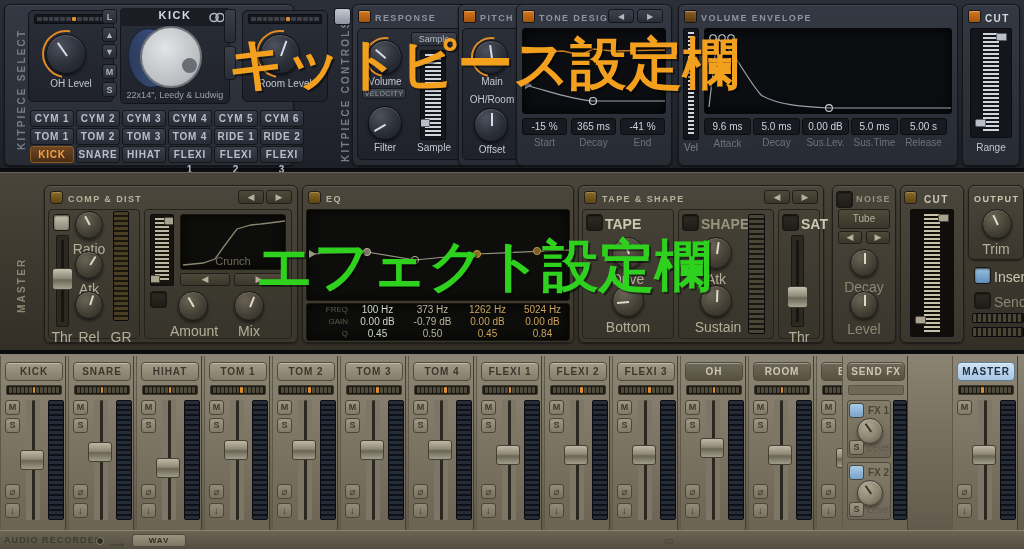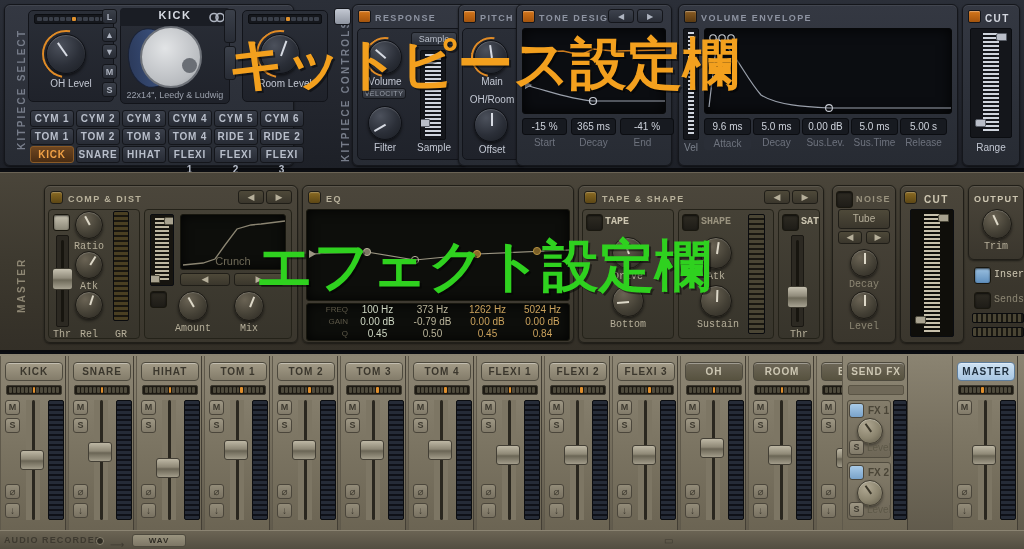--- a/index.html
+++ b/index.html
@@ -106,21 +106,21 @@
     color:#b9b29c; text-transform:uppercase; }
   .mled { position:absolute; width:13px; height:13px; border-radius:3px;
     background:linear-gradient(180deg,#8a6a22,#5d4715); border:1px solid #201e18;
     box-shadow: inset 0 1px 1px rgba(255,255,255,.25); }
   .mknob { position:absolute; border-radius:50%;
     background:radial-gradient(circle at 35% 28%, #6a6354 0%, #454136 55%, #2b2822 100%);
     border:1px solid #1c1a15;
     box-shadow: inset 0 1px 1px rgba(255,255,255,.2), 0 2px 3px rgba(0,0,0,.5); }
   .mknob i { position:absolute; left:50%; top:13%; width:2px; height:40%;
     background:#ddd8c8; transform-origin:50% 100%; display:block; }
-  .mklabel { position:absolute; font-size:10px; color:#b5ae99; text-align:center;font-family:Liberation Mono, monospace; }
+  .mklabel { position:absolute; font-size:14px; color:#b5ae99; text-align:center; }
   .mscreen { position:absolute; background:#0d0e0b; border:1px solid #18170f;
     border-radius:3px; box-shadow: inset 0 0 12px rgba(0,0,0,.85); }
   .mbtn { position:absolute; background:linear-gradient(180deg,#4e4939,#3a362c);
     border:1px solid #201e18; border-radius:3px; color:#b6af9a; font-size:9px;
     text-align:center; }
   .mcheck { position:absolute; width:17px; height:17px; border-radius:3px;
     background:linear-gradient(180deg,#2e2b23,#1e1c17); border:1px solid #19170f;
     box-shadow: inset 0 1px 2px rgba(0,0,0,.7); }
   .mcheck.on { background:linear-gradient(180deg,#c8c3b2,#8b8878); }
   .mcheck.blue { background:linear-gradient(180deg,#9bc0e0,#5f8fbd); }
@@ -343,21 +343,21 @@
     <div class="screen" style="left:522px;top:28px;width:144px;height:86px;">
       <svg width="144" height="86" viewBox="0 0 144 86" style="position:absolute;left:0;top:0;">
         <path d="M2,24 L40,22 L58,26 L70,20 L90,22 L142,21" fill="none" stroke="#c97a1e" stroke-width="1.4"></path>
         <path d="M2,56 C26,62 46,70 70,72 L142,72" fill="none" stroke="#9aa0ab" stroke-width="1.2"></path>
         <circle cx="70" cy="72" r="3.5" fill="none" stroke="#c8ccd4" stroke-width="1.2"></circle>
         <path d="M2,52 l7,4 l-7,4 z" fill="#9aa0ab"></path>
       </svg>
     </div>
     <div class="vbox" style="left:522px;top:118px;width:45px;">-15 %</div>
     <div class="vbox" style="left:571px;top:118px;width:45px;">365 ms</div>
-    <div class="vbox" style="left:620px;top:118px;width:54px;">-41 %</div>
+    <div class="vbox" style="left:620px;top:118px;width:45px;">-41 %</div>
     <div class="vcap" style="left:522px;top:137px;width:45px;">Start</div>
     <div class="vcap" style="left:571px;top:137px;width:45px;">Decay</div>
     <div class="vcap" style="left:620px;top:137px;width:45px;">End</div>
 
     <div class="panel" style="left:678px;top:4px;width:280px;height:162px;"></div>
     <div class="ledbox" style="left:684px;top:10px;background:linear-gradient(180deg,#8a5c22,#5a3a12);"></div>
     <div class="ptitle" style="left:701px;top:13px;">VOLUME ENVELOPE</div>
     <div class="tickslider" style="left:683px;top:28px;width:16px;height:112px;">
         <div class="ticks"></div>
       </div>

